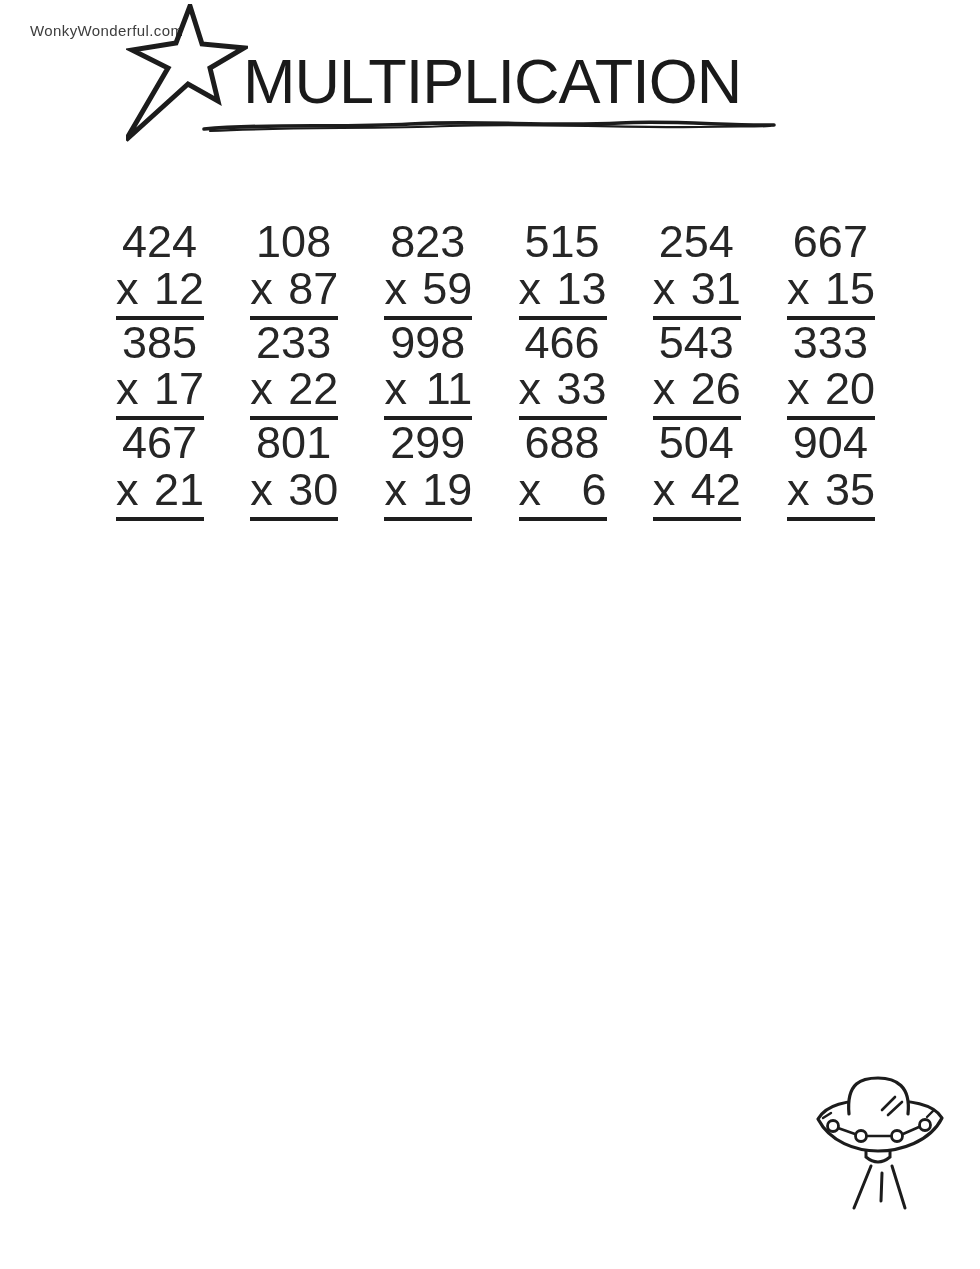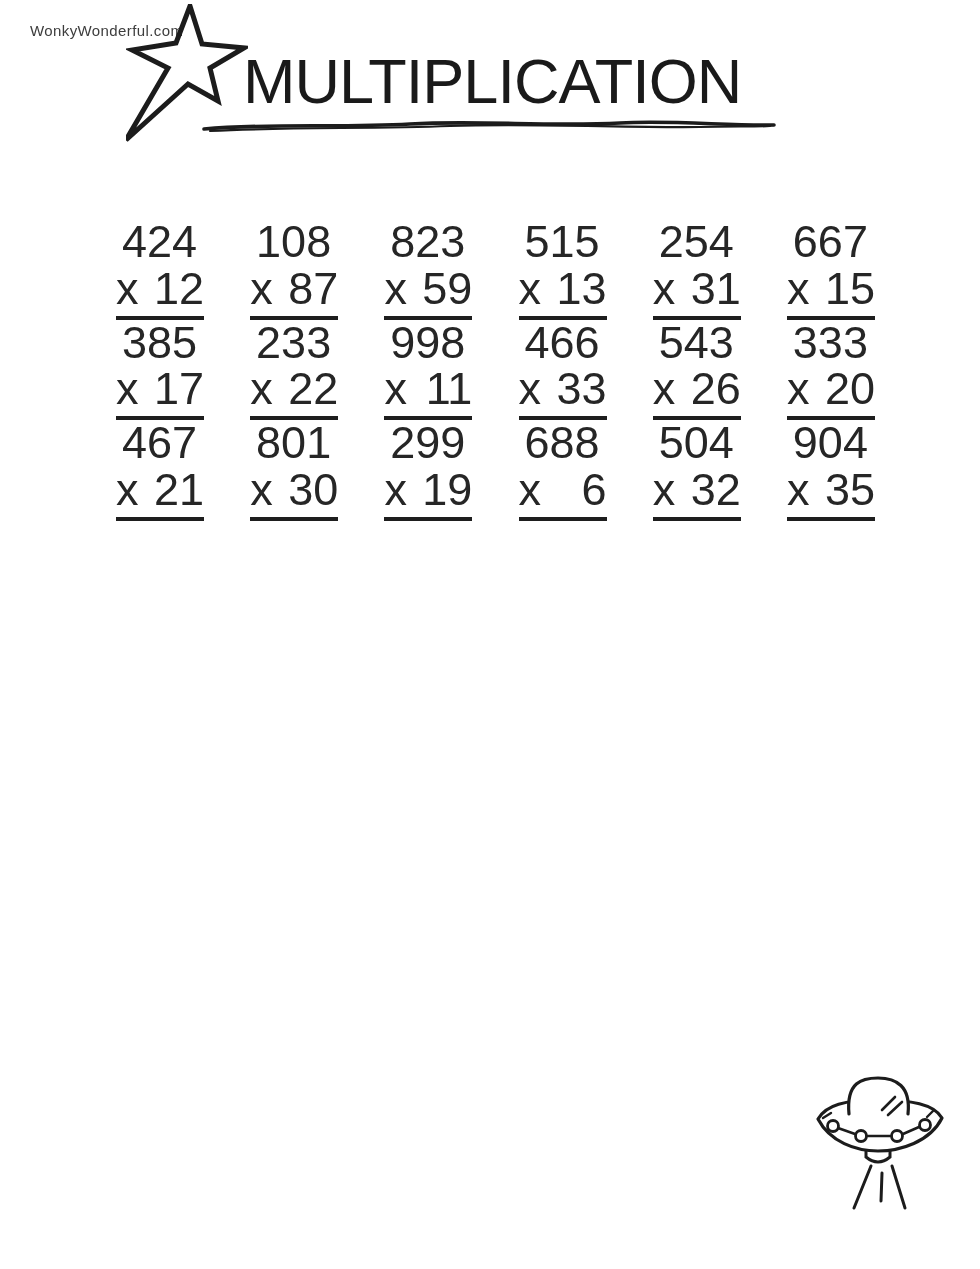--- a/index.html
+++ b/index.html
@@ -229,21 +229,21 @@
       <div class="bottom">
         <span>x</span>
         <span>6</span>
       </div>
     </div>
 
     <div class="problem">
       <div class="top">504</div>
       <div class="bottom">
         <span>x</span>
-        <span>32</span>
+        <span>42</span>
       </div>
     </div>
 
     <div class="problem">
       <div class="top">904</div>
       <div class="bottom">
         <span>x</span>
         <span>35</span>
       </div>
     </div>

